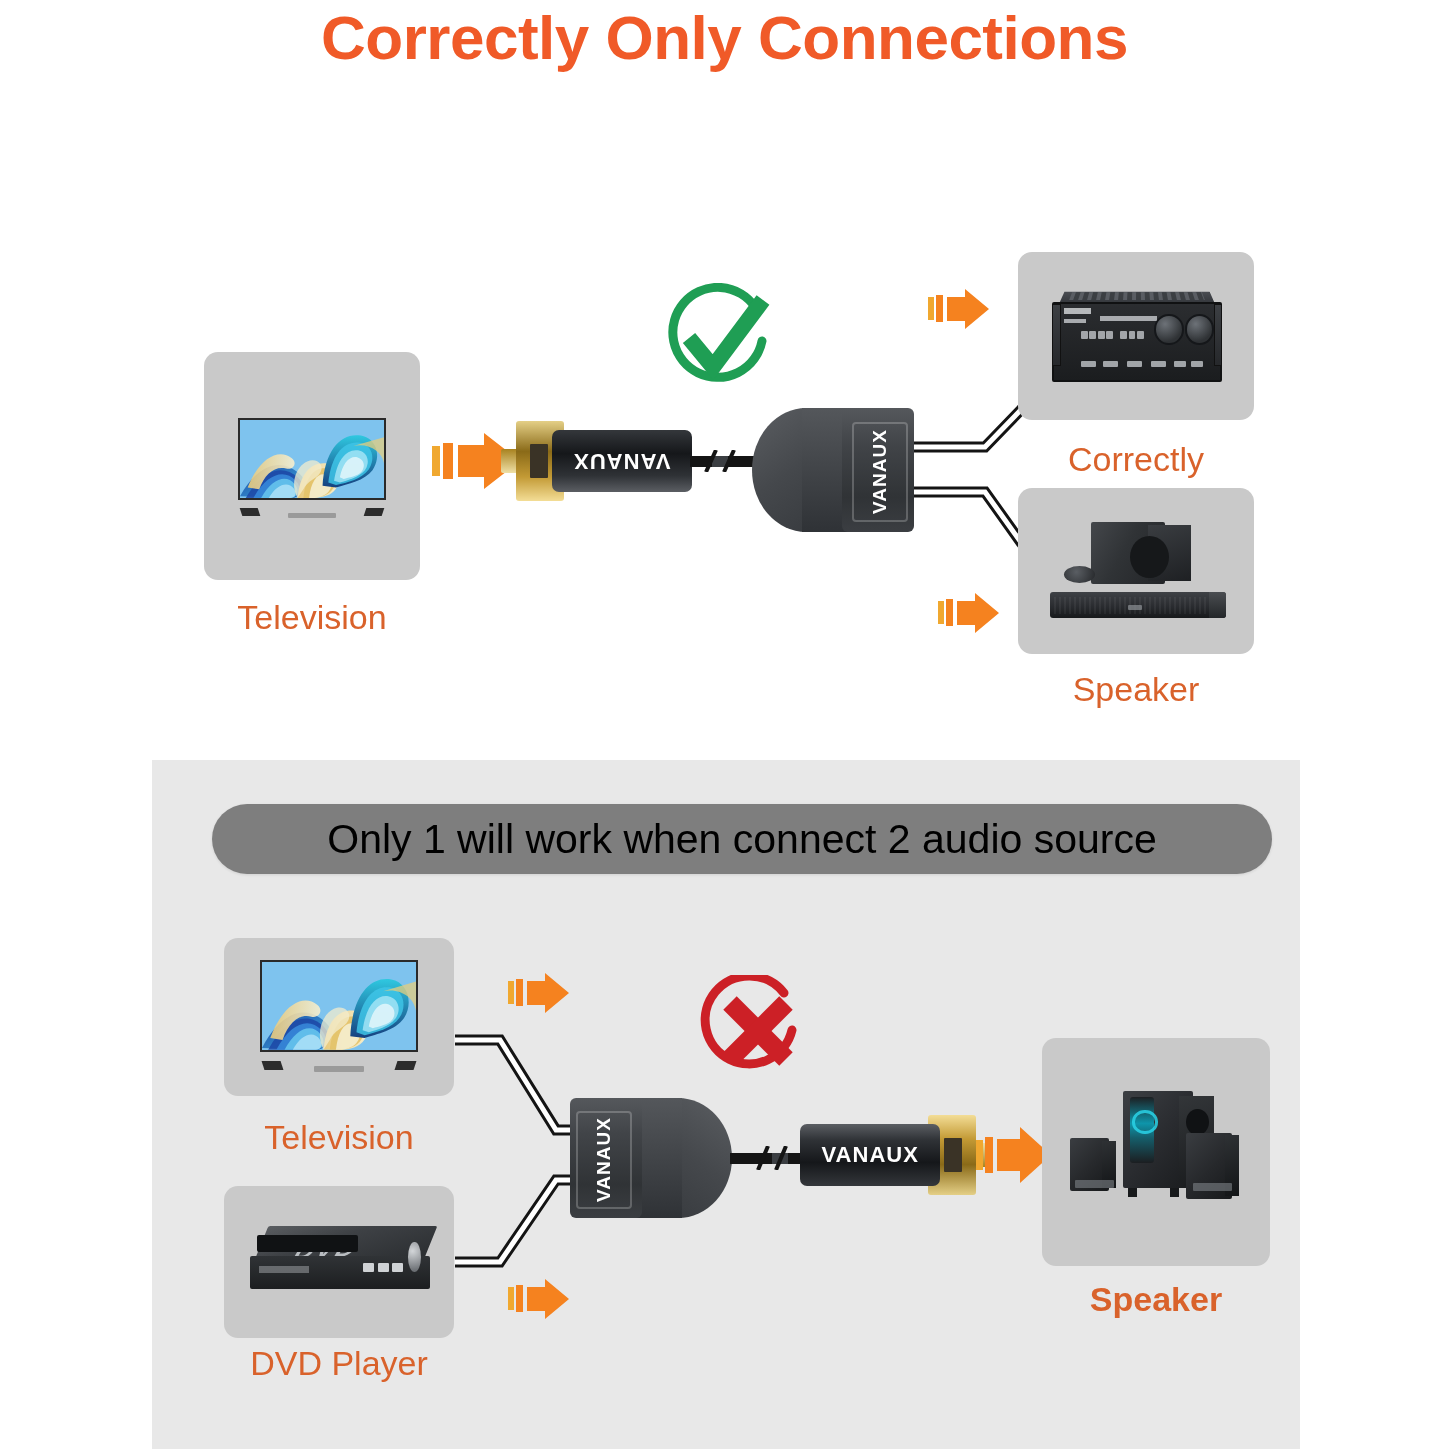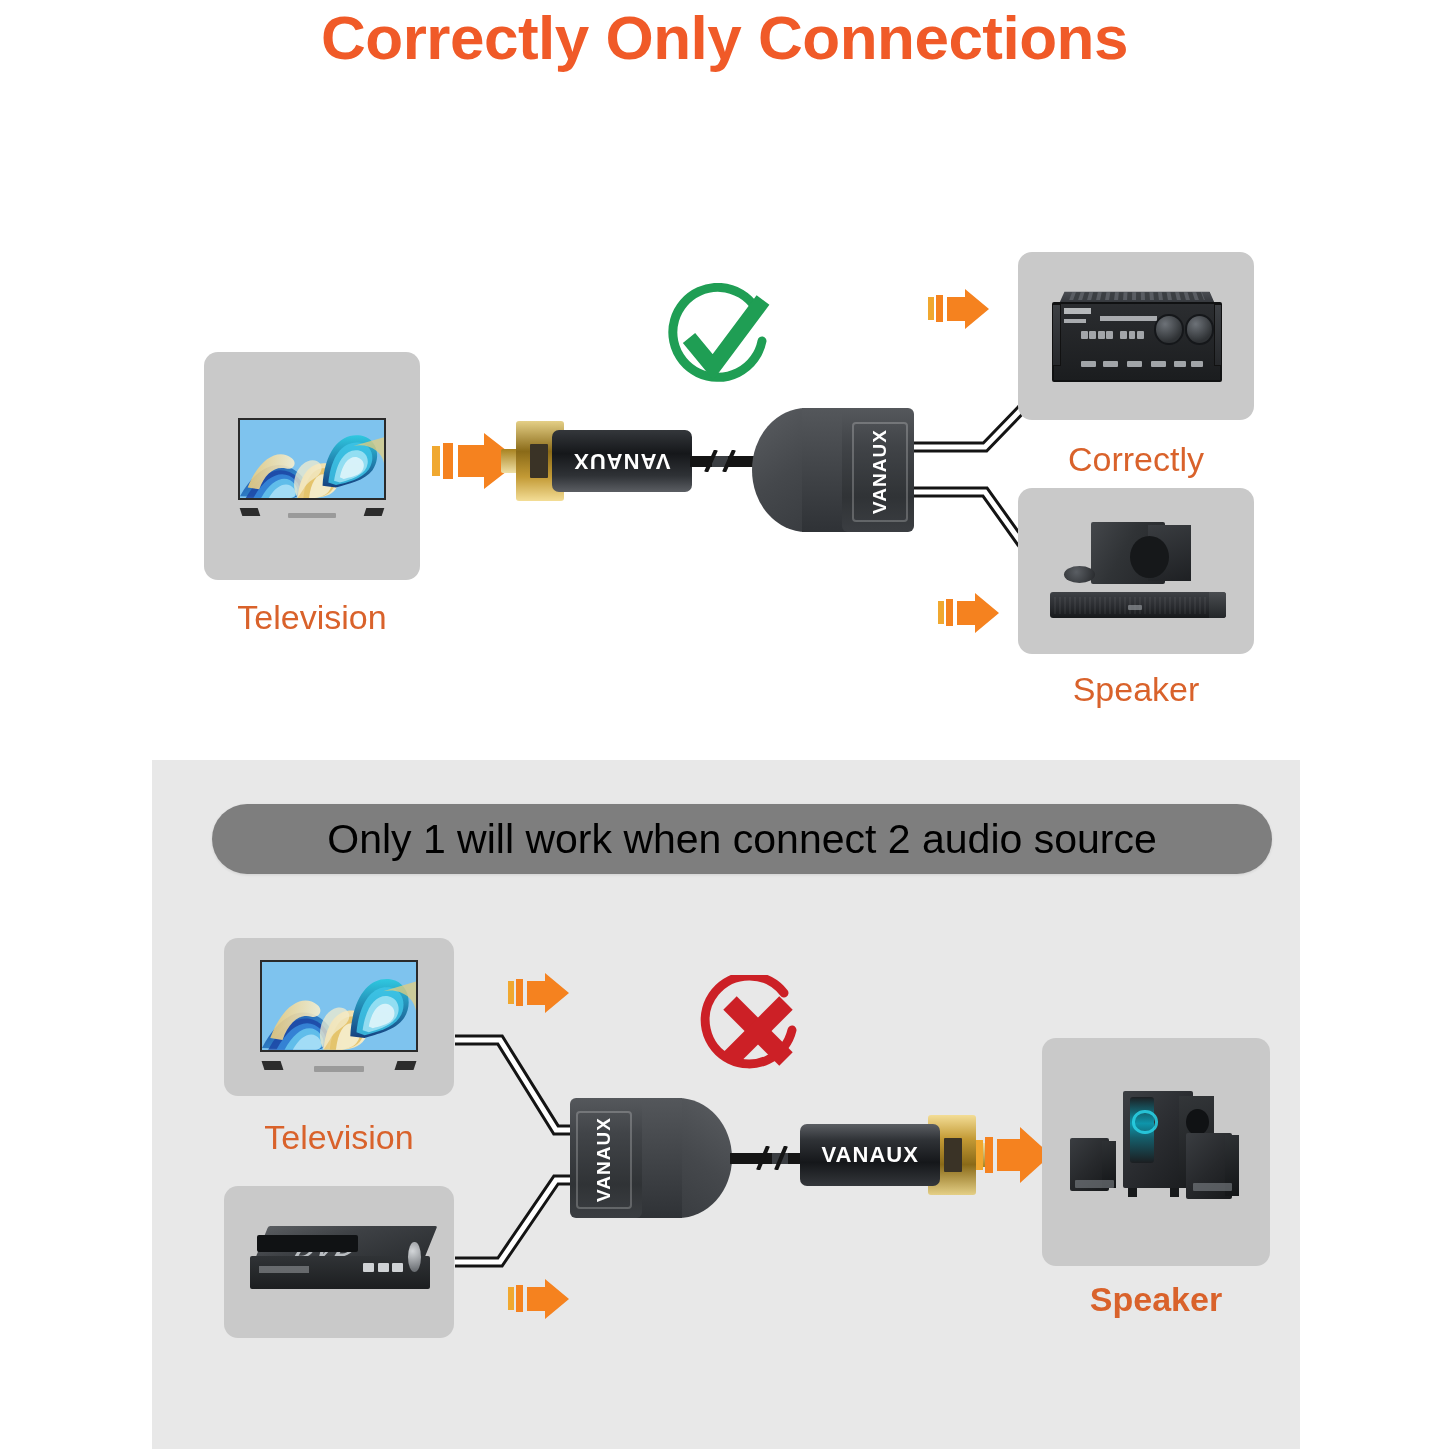--- a/index.html
+++ b/index.html
@@ -436,20 +436,21 @@
       <div class="dvd-logo">DVD</div>
       <div class="dvd-face"></div>
       <div class="dvd-tray"></div>
       <div class="dvd-txt"></div>
       <div class="dvd-btn" style="left:63%;top:52%;width:6%;height:12%;"></div>
       <div class="dvd-btn" style="left:71%;top:52%;width:6%;height:12%;"></div>
       <div class="dvd-btn" style="left:79%;top:52%;width:6%;height:12%;"></div>
       <div class="dvd-knob"></div>
     </div>
   </div>
+  <div class="card-label" style="left:224px;top:1344px;width:230px;">DVD Player</div>
 
   <div class="arrow" style="left:508px;top:1278px;width:62px;height:42px;">
     <svg viewBox="0 0 62 42" width="62" height="42">
       <rect x="0" y="9" width="6" height="23" fill="#f0a830"></rect>
       <rect x="8" y="7" width="7" height="27" fill="#f5821f"></rect>
       <path d="M19,9 L37,9 L37,1 L61,21 L37,41 L37,33 L19,33 Z" fill="#f5821f"></path>
     </svg>
   </div>
 
   <div class="status-icon" style="left:700px;top:975px;width:112px;height:110px;">

